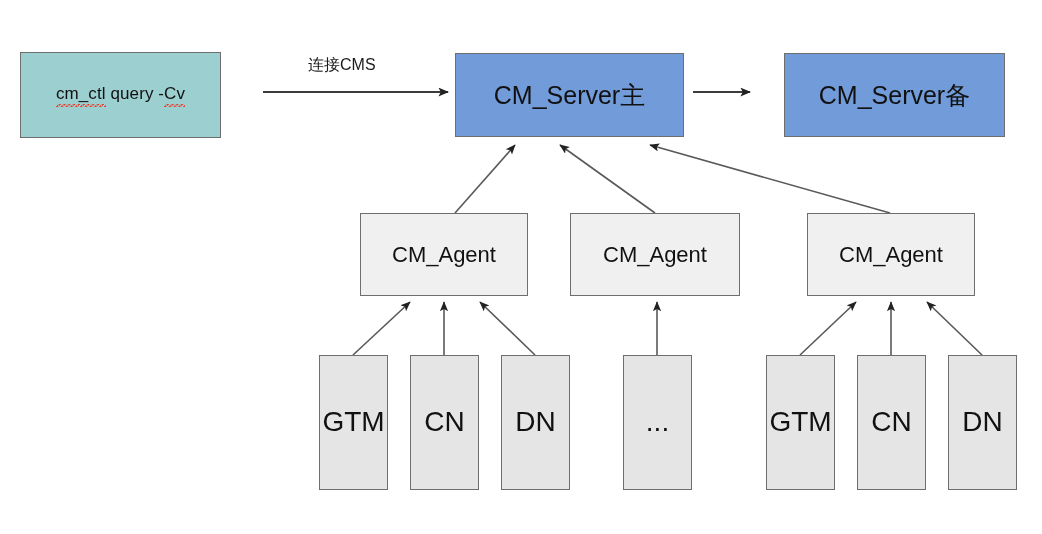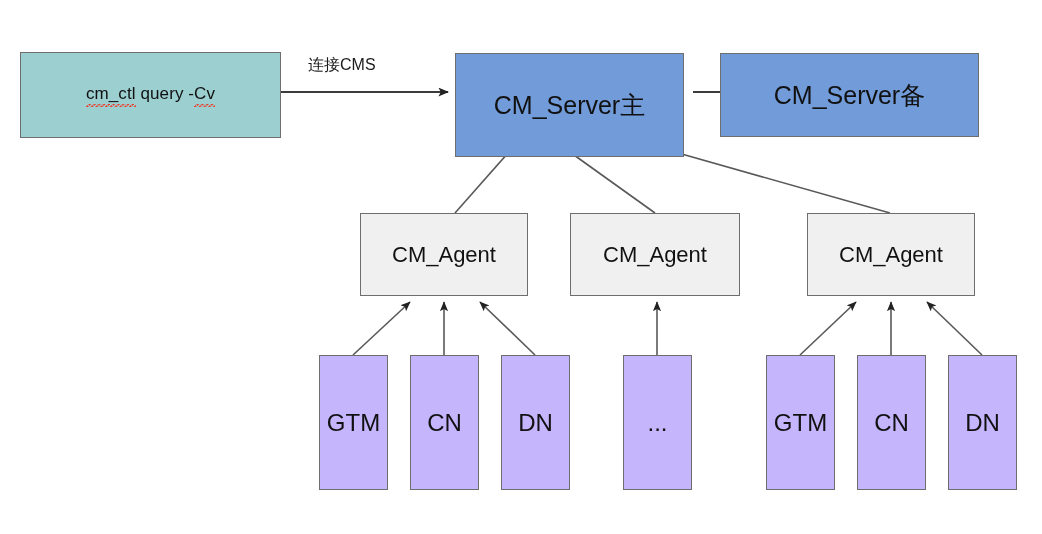--- a/index.html
+++ b/index.html
@@ -35,22 +35,22 @@
   }
   .node-server {
     background: #719BD9;
     font-size: 25px;
   }
   .node-agent {
     background: #F0F0F0;
     font-size: 22px;
   }
   .node-res {
-    background: #c4b5fd;
-    font-size: 24px;
+    background: #e5e5e5;
+    font-size: 28px;
   }
   .edge-label {
     position: absolute;
     font-size: 16px;
     color: #1b1b1b;
     white-space: nowrap;
   }
   .cmd-text {
     position: relative;
     display: inline-block;
@@ -109,31 +109,31 @@
     <line x1="444" y1="355" x2="444" y2="302" stroke="#595959" stroke-width="1.6" marker-end="url(#ah)"></line>
     <line x1="535" y1="355" x2="480" y2="302" stroke="#595959" stroke-width="1.6" marker-end="url(#ah)"></line>
 
     <line x1="657" y1="355" x2="657" y2="302" stroke="#595959" stroke-width="1.6" marker-end="url(#ah)"></line>
 
     <line x1="800" y1="355" x2="856" y2="302" stroke="#595959" stroke-width="1.6" marker-end="url(#ah)"></line>
     <line x1="891" y1="355" x2="891" y2="302" stroke="#595959" stroke-width="1.6" marker-end="url(#ah)"></line>
     <line x1="982" y1="355" x2="927" y2="302" stroke="#595959" stroke-width="1.6" marker-end="url(#ah)"></line>
   </svg>
 
-  <div class="node node-cmd" style="left:20px; top:52px; width:261px; height:86px;text-align:center;">
+  <div class="node node-cmd" style="left:20px; top:52px; width:201px; height:86px;text-align:center;">
     <span class="cmd-text"><span class="sp">cm_ctl</span><span> query </span><span>-</span><span class="sp">Cv</span></span>
   </div>
 
   <div class="edge-label" style="left:308px; top:55px;">连接CMS</div>
 
-  <div class="node node-server" style="left:455px; top:53px; width:229px; height:104px;">
+  <div class="node node-server" style="left:455px; top:53px; width:229px; height:84px;">
     <span>CM_Server主</span>
   </div>
 
-  <div class="node node-server" style="left:720px; top:53px; width:259px; height:84px;text-align:center;">
+  <div class="node node-server" style="left:784px; top:53px; width:221px; height:84px;text-align:center;">
     <span>CM_Server备</span>
   </div>
 
   <div class="node node-agent" style="left:360px; top:213px; width:168px; height:83px;">
     <span>CM_Agent</span>
   </div>
 
   <div class="node node-agent" style="left:570px; top:213px; width:170px; height:83px;">
     <span>CM_Agent</span>
   </div>

